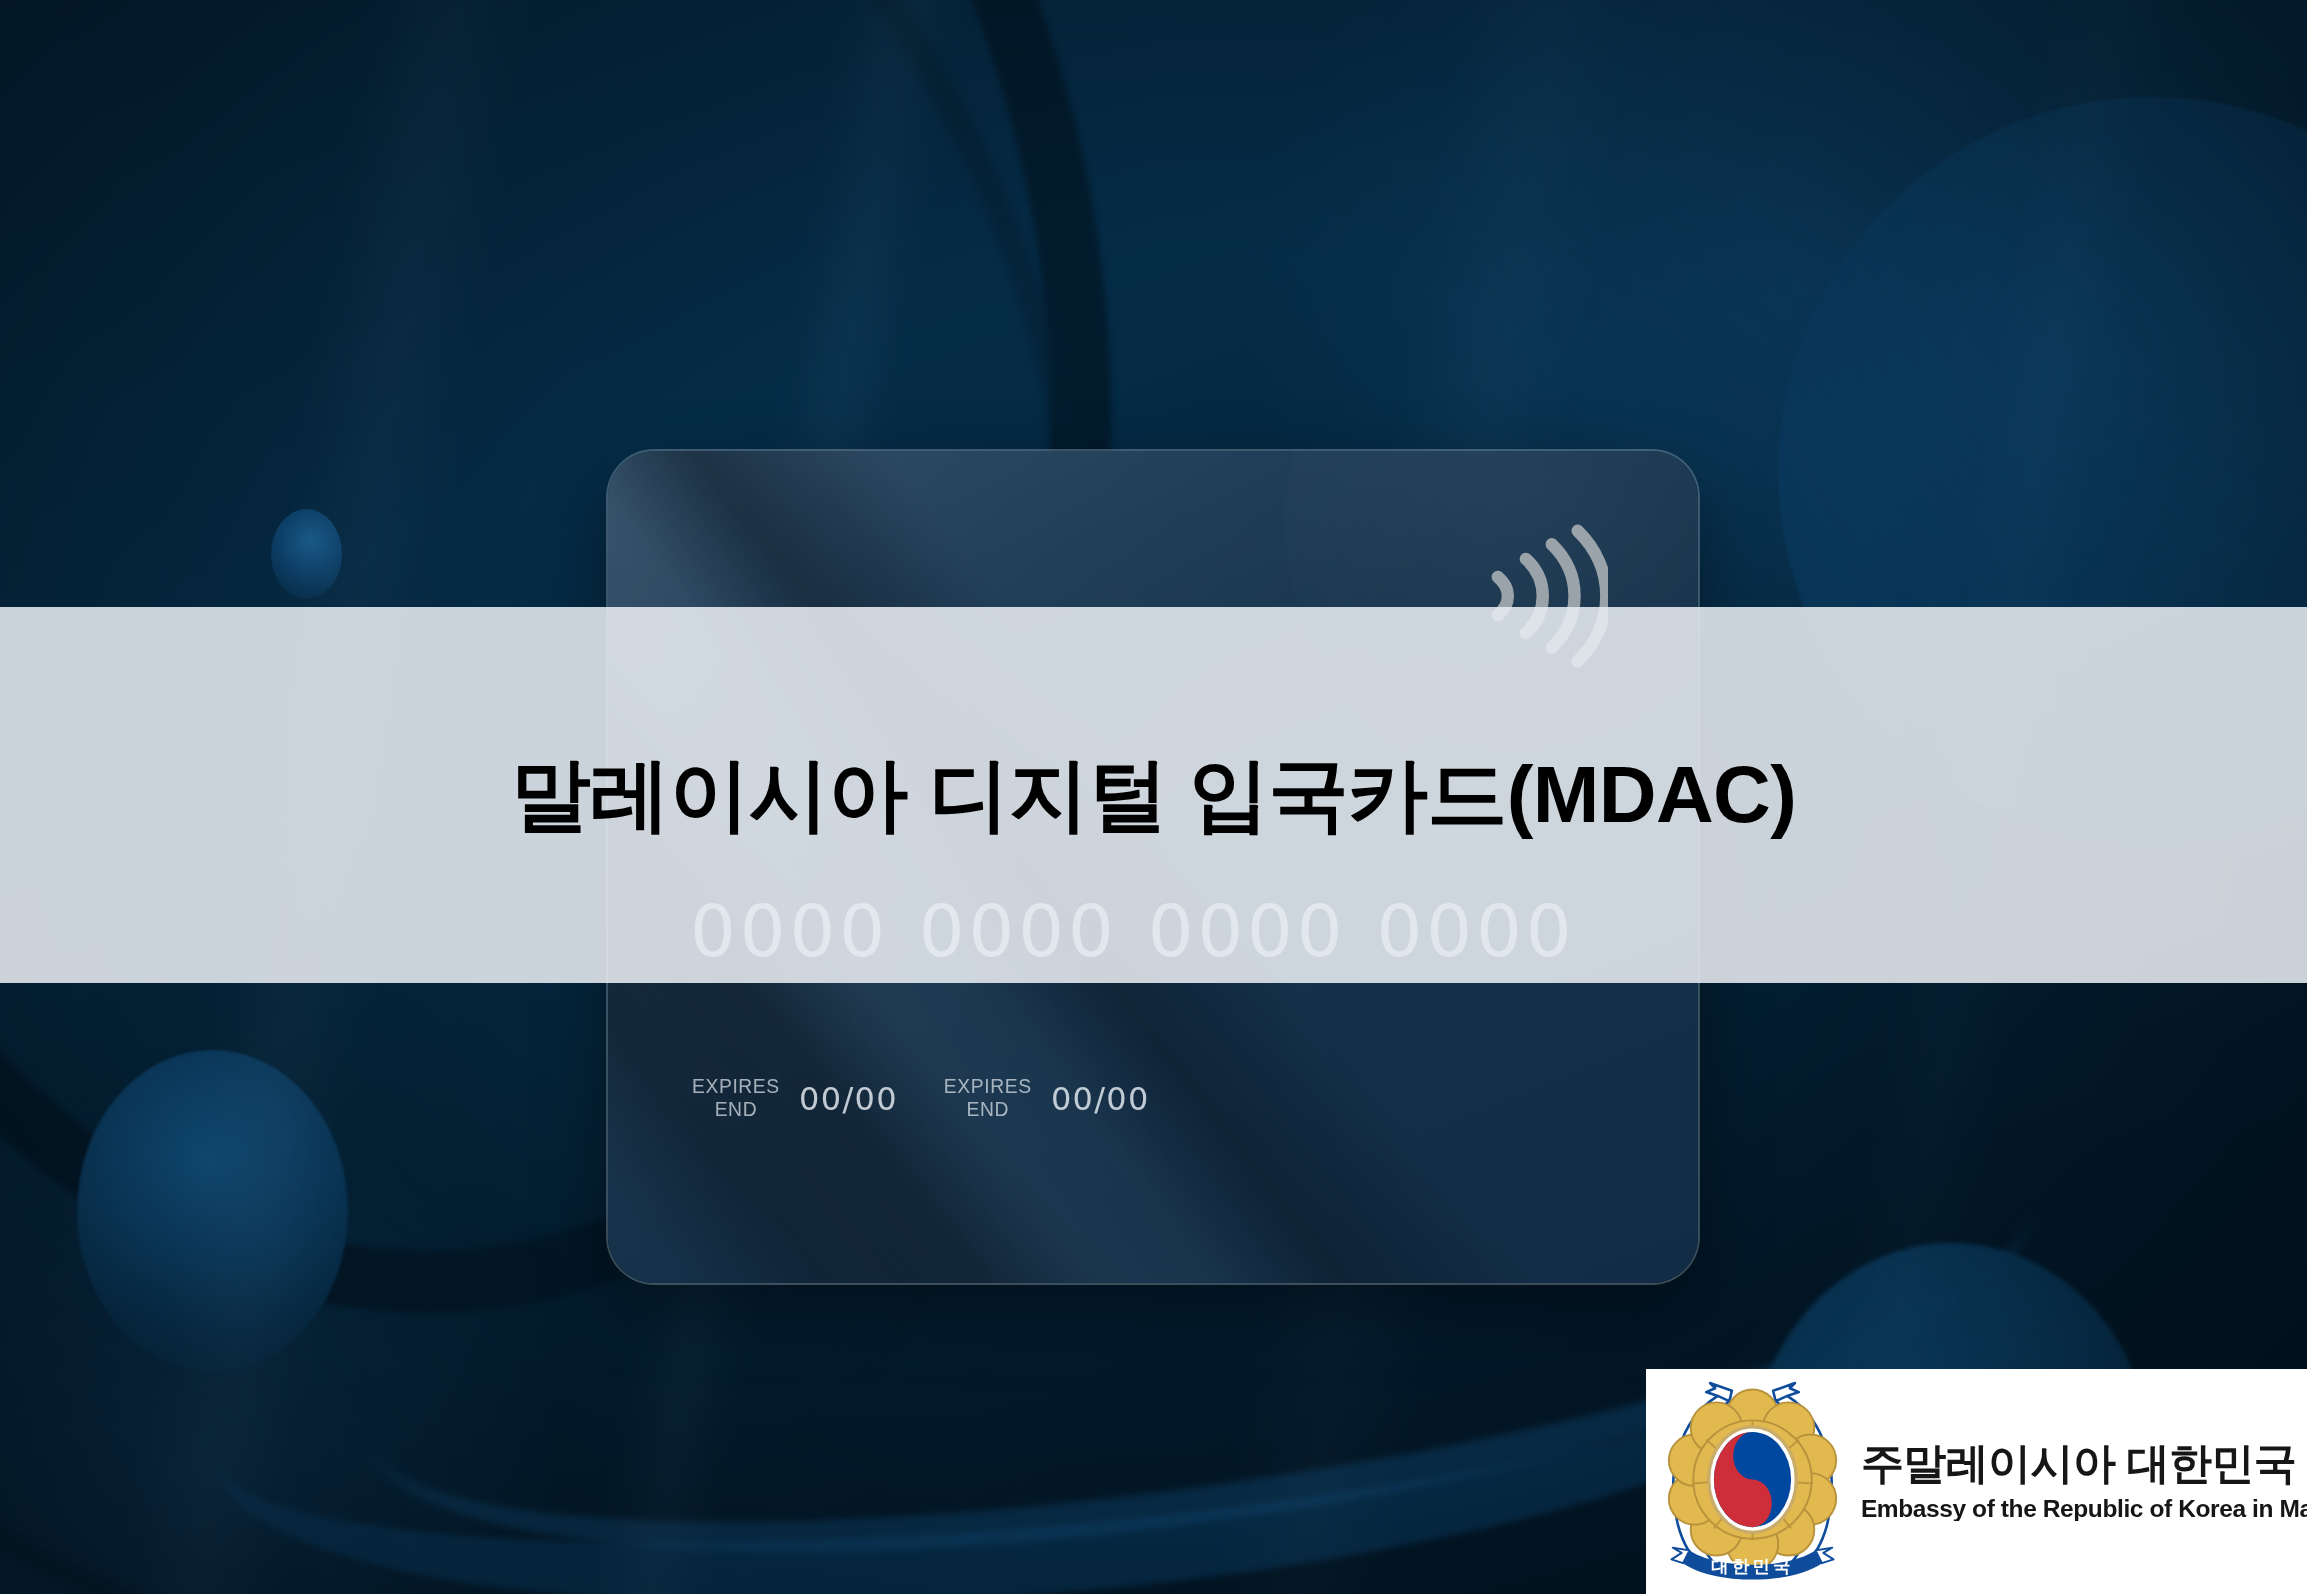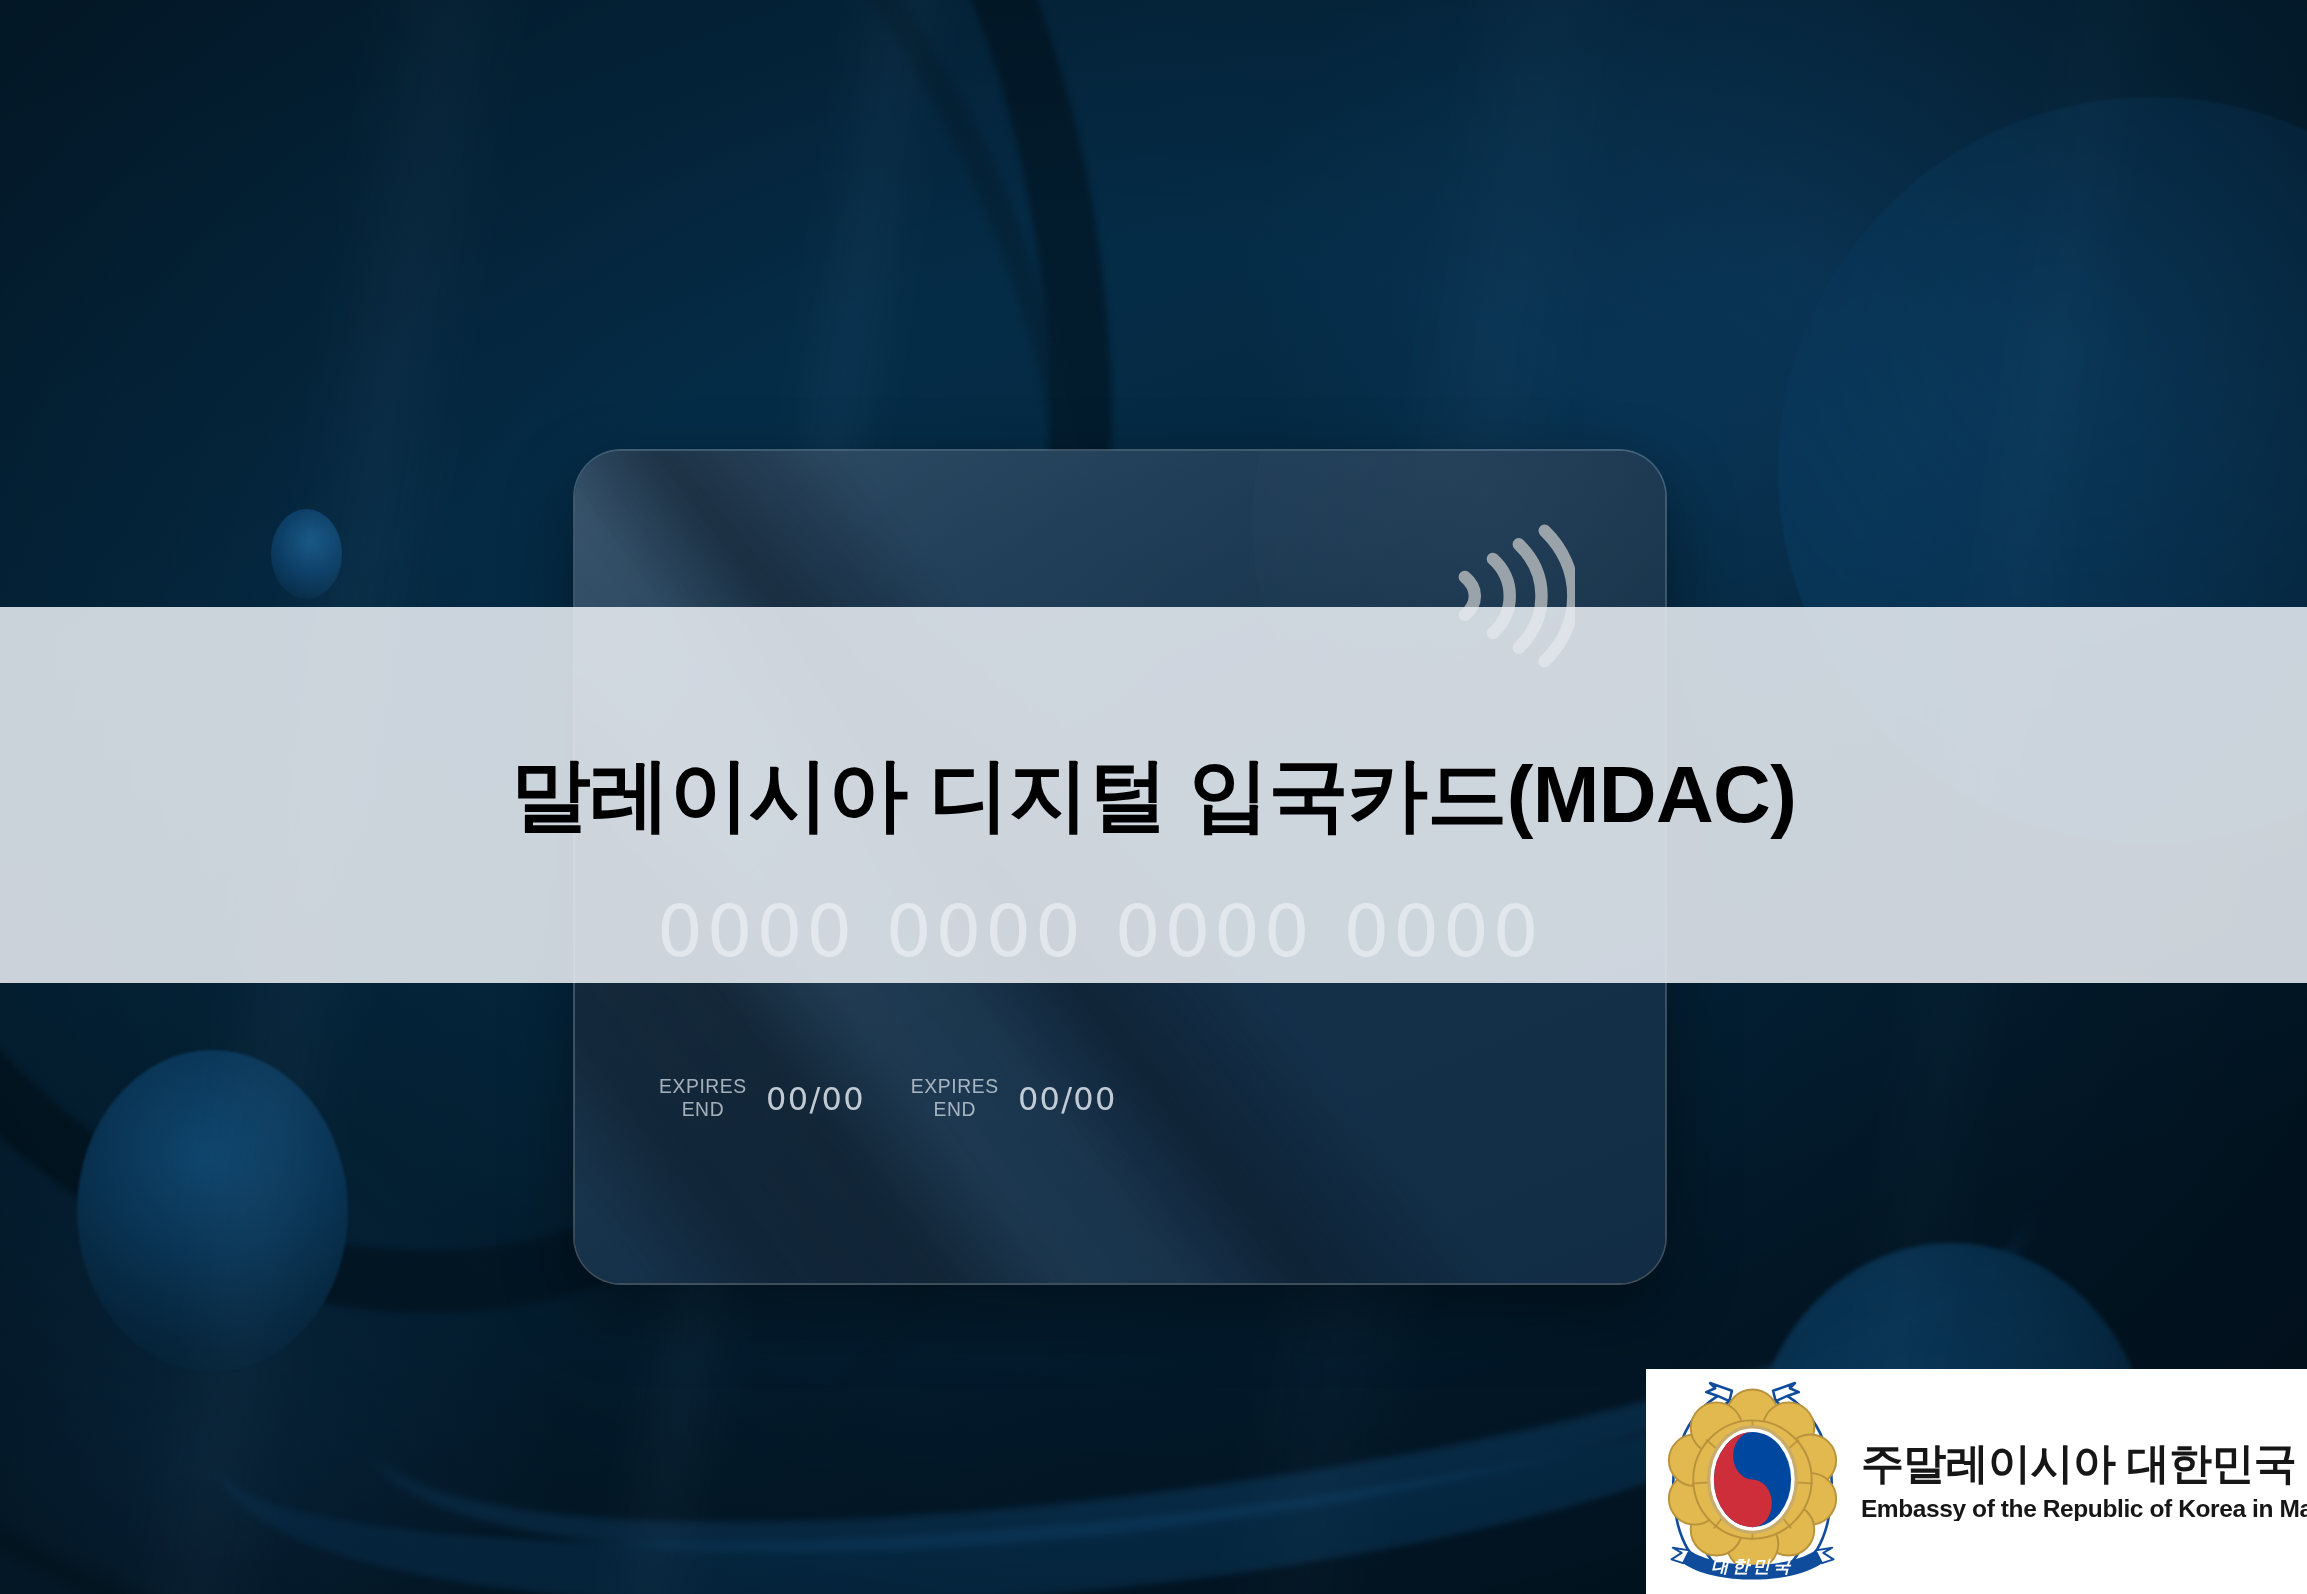--- a/index.html
+++ b/index.html
@@ -123,21 +123,21 @@
     filter: blur(11.6px);
   }
   .streak.s1 { left: 245px;  top: -129px; width: 155px; height: 1868px; transform: rotate(9deg); }
   .streak.s2 { left: 721px; top: -129px; width: 109px; height: 1868px; transform: rotate(9deg); }
   .streak.s3 { left: 1327px; top: -129px; width: 193px; height: 1868px; transform: rotate(9deg); opacity:.7; }
   .streak.s4 { left: 1919px; top: -129px; width: 129px; height: 1868px; transform: rotate(9deg); opacity:.6; }
 
   
   .card {
     position: absolute;
-    left: 575px; top: 451px;
+    left: 608px; top: 451px;
     width: 1090px; height: 832px;
     border-radius: 46px;
     background:
       linear-gradient(135deg, rgba(255,255,255,0.055) 0%, rgba(255,255,255,0.01) 38%, rgba(255,255,255,0.0) 50%),
       linear-gradient(158deg, #27455f 0%, #1d3b55 22%, #17334b 46%, #143049 70%, #112c44 100%);
     box-shadow:
       0 0 0 1.9px rgba(200,215,228,0.30),
       0 26px 71px rgba(0,0,0,0.40);
     overflow: hidden;
   }
@@ -248,21 +248,20 @@
     width: 661px; height: 225px;
     background: #ffffff;
     display: flex;
     align-items: center;
     overflow: hidden;
   }
   .emblem {
     width: 193px; height: 213px;
     flex: 0 0 auto;
     margin-left: 10.3px;
-    font-style: italic;
   }
   .emblem svg { width: 100%; height: 100%; display: block; }
   .logo-text {
     margin-left: 11.6px;
     display: flex;
     flex-direction: column;
     justify-content: center;
     gap: 11.6px;
     overflow: hidden;
   }

